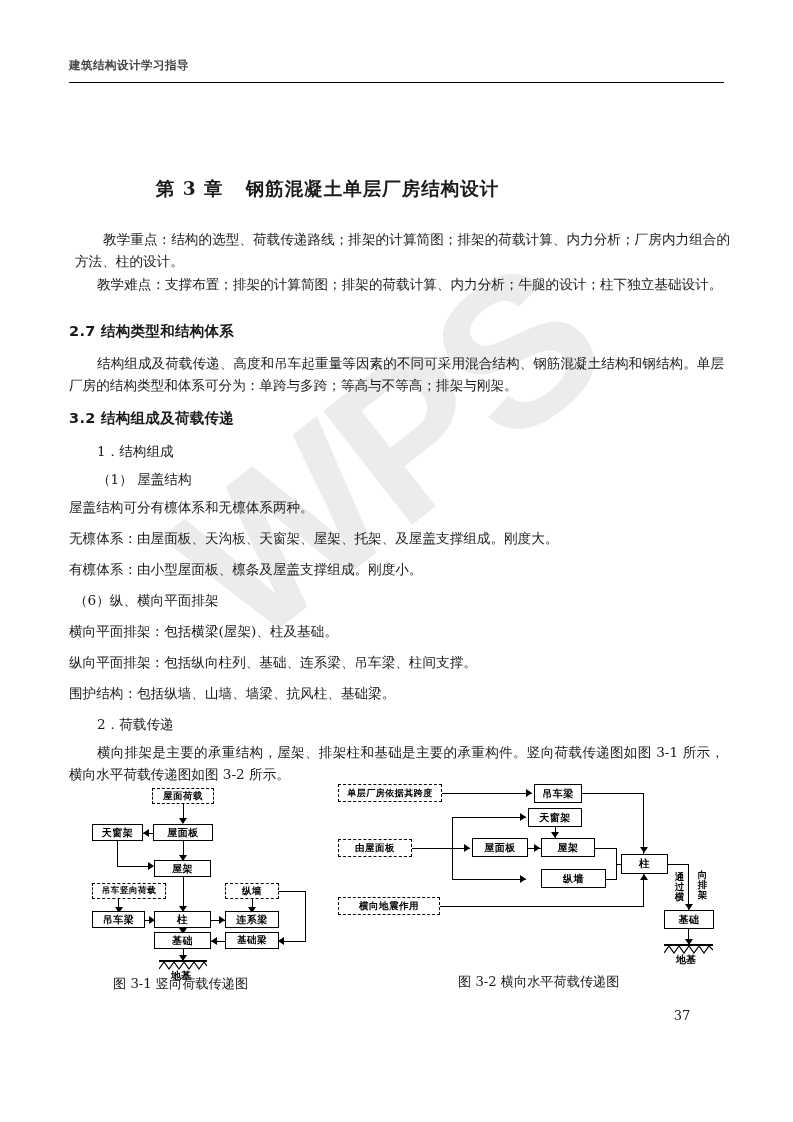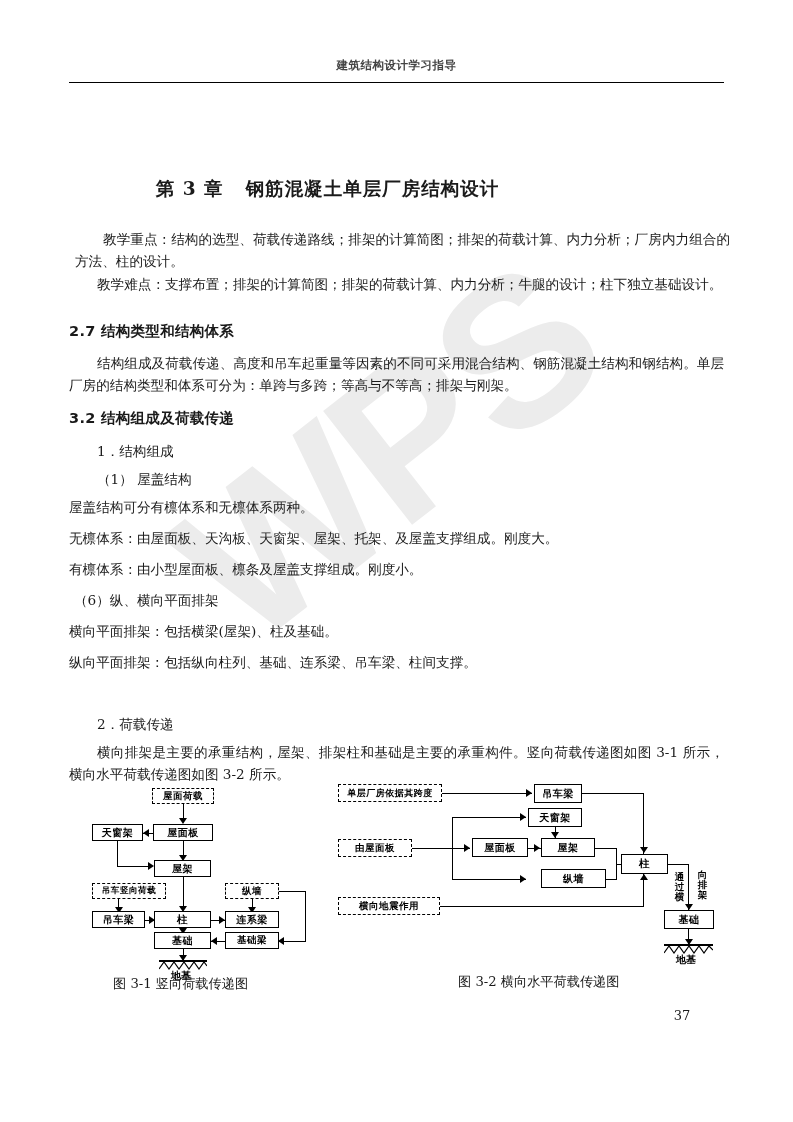--- a/index.html
+++ b/index.html
@@ -36,21 +36,21 @@
     transform:rotate(-38deg);
     transform-origin:center center;
     white-space:nowrap;
     line-height:1;
   }
 
   
   .runhead{
     position:absolute;
     left:69px; top:58px; width:655px;
-    text-align:center;
+    text-align:left;
     font-family:"DejaVu Sans","Liberation Sans",sans-serif;
     font-weight:700;
     font-size:11.5px;
     color:#444;
     letter-spacing:.5px;
     z-index:2;
   }
   .headrule{
     position:absolute;
     left:69px; top:82px; width:655px;
@@ -178,20 +178,21 @@
   <h2 class="sec" style="left:69px;top:409px;">3.2 结构组成及荷载传递</h2>
 
   <div class="para" style="left:69px;top:440px;text-indent:28px;">1．结构组成</div>
   <div class="para" style="left:69px;top:468px;text-indent:28px;">（1） 屋盖结构</div>
   <div class="para" style="left:69px;top:496px;">屋盖结构可分有檩体系和无檩体系两种。</div>
   <div class="para" style="left:69px;top:527px;">无檩体系：由屋面板、天沟板、天窗架、屋架、托架、及屋盖支撑组成。刚度大。</div>
   <div class="para" style="left:69px;top:558px;">有檩体系：由小型屋面板、檩条及屋盖支撑组成。刚度小。</div>
   <div class="para" style="left:69px;top:589px;text-indent:5px;">（6）纵、横向平面排架</div>
   <div class="para" style="left:69px;top:620px;">横向平面排架：包括横梁(屋架)、柱及基础。</div>
   <div class="para" style="left:69px;top:651px;">纵向平面排架：包括纵向柱列、基础、连系梁、吊车梁、柱间支撑。</div>
+  <div class="para" style="left:69px;top:682px;">围护结构：包括纵墙、山墙、墙梁、抗风柱、基础梁。</div>
   <div class="para" style="left:69px;top:713px;text-indent:28px;">2．荷载传递</div>
   <div class="para ind" style="left:69px;top:741px;">横向排架是主要的承重结构，屋架、排架柱和基础是主要的承重构件。竖向荷载传递图如图 3-1 所示，横向水平荷载传递图如图 3-2 所示。</div>
 
   <div class="figwrap dg" style="left:92px;top:788px;width:230px;height:175px;">
 
     <div class="bx dash" style="left:60px;top:0px;width:62px;height:16px;font-size:9.5px;">屋面荷载</div>
 
     <div class="ln lnv" style="left:90.5px;top:16px;height:16px;"></div>
     <div class="ar ar-d" style="left:87px;top:30px;"></div>
 

